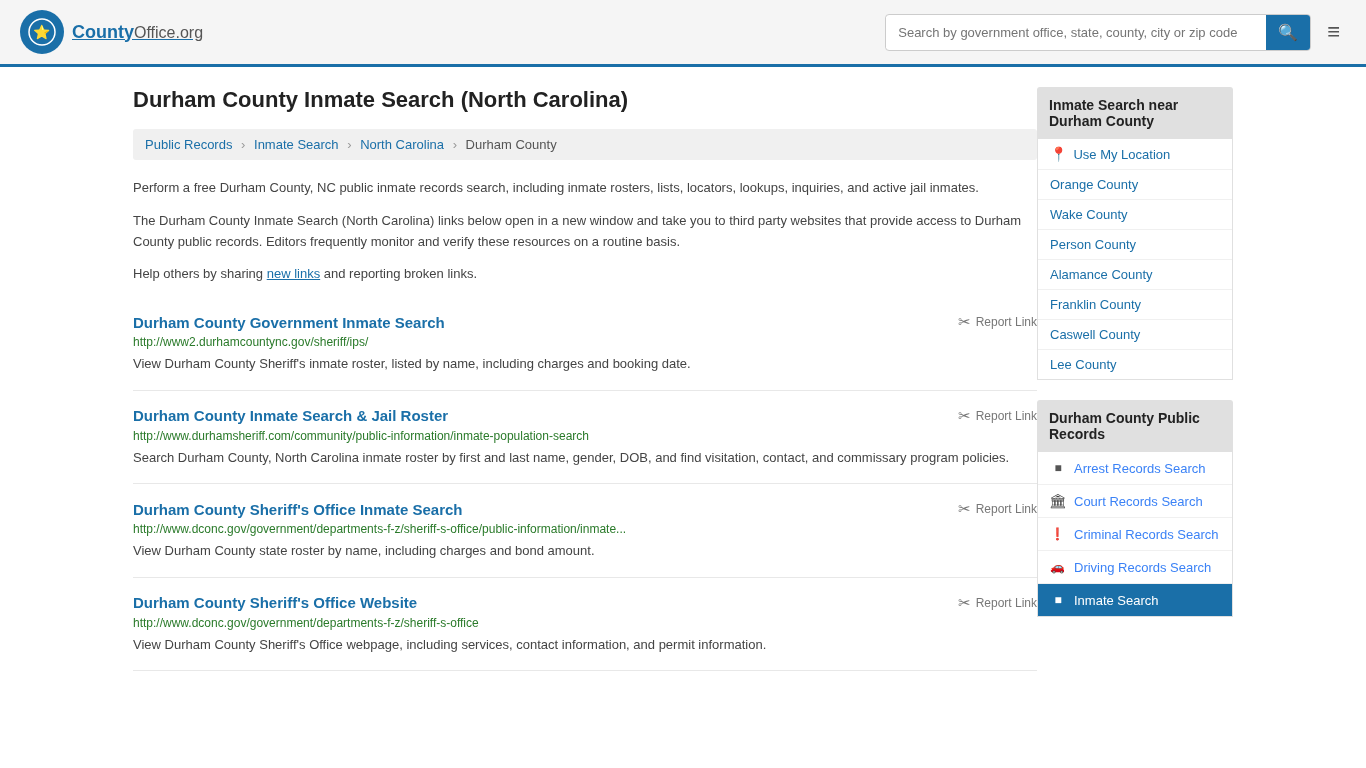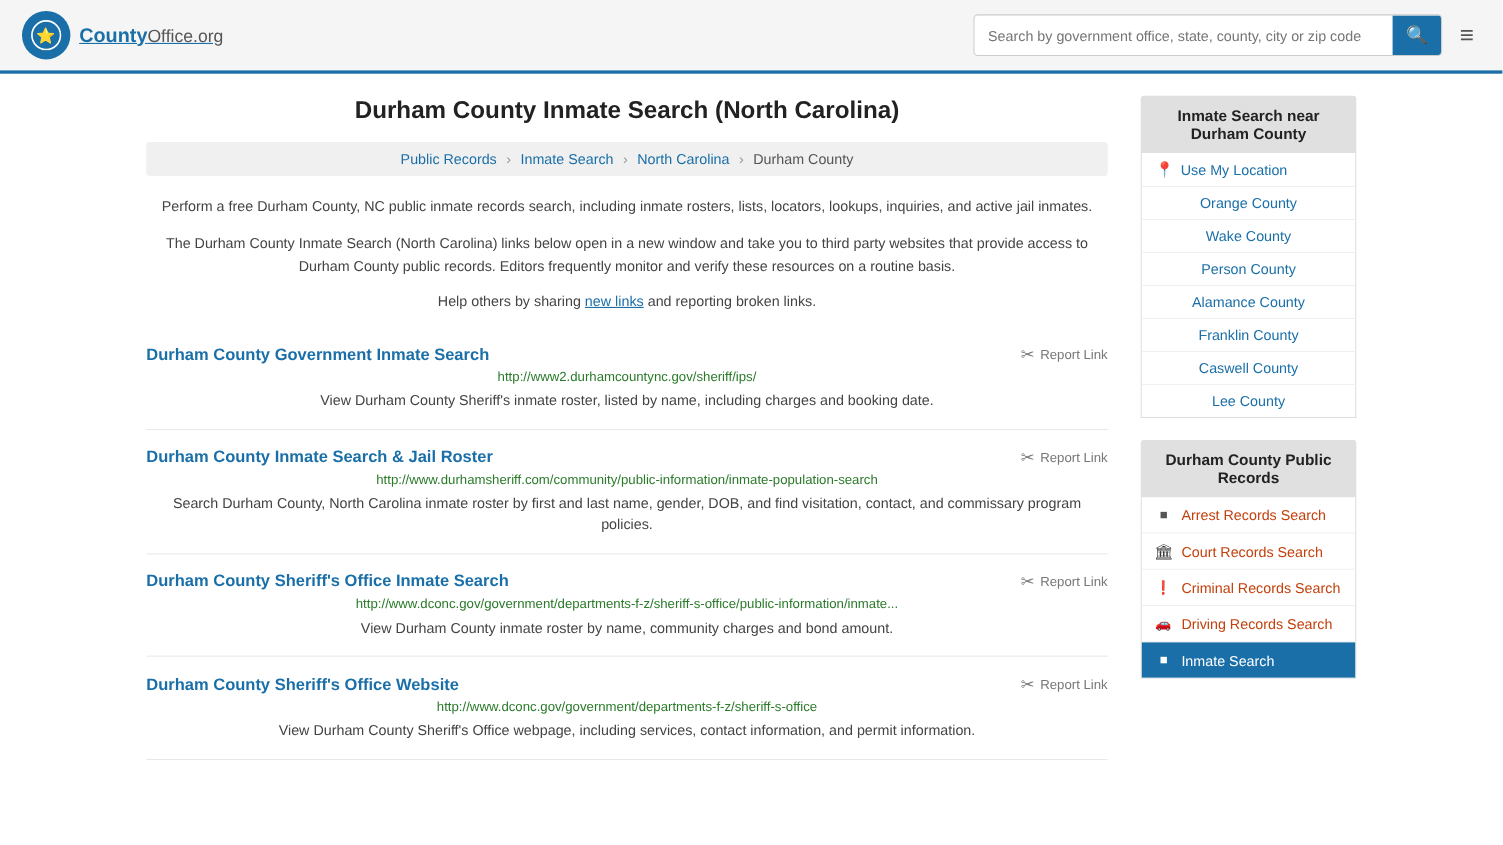--- a/index.html
+++ b/index.html
@@ -75,22 +75,20 @@
       color: #555;
       padding: 6px;
     }
 
     
     .main-container {
       max-width: 1140px;
       margin: 0 auto;
       padding: 20px 20px;
       display: flex;
-      gap: 30px;
-      text-align: center;
     }
     .content-area {
       flex: 1;
     }
     .sidebar {
       width: 196px;
       flex-shrink: 0;
     }
 
     
@@ -212,21 +210,21 @@
     .sidebar-list2 li {
       border-bottom: 1px solid #f0f0f0;
       padding: 8px 12px;
       font-size: 13px;
       display: flex;
       align-items: center;
       gap: 8px;
     }
     .sidebar-list2 li:last-child { border-bottom: none; }
     .sidebar-list2 li a {
-      color: #c2410c;
+      color: #3b82f6;
       text-decoration: none;
     }
     .sidebar-list2 li.active-item {
       background: #1a6fa8;
     }
     .sidebar-list2 li.active-item a {
       color: #fff;
     }
     .icon-box {
       width: 16px;
@@ -315,21 +313,21 @@
 
     <div class="result-card">
       <div class="result-header">
         <span class="result-title">Durham County Sheriff's Office Inmate Search</span>
         <div class="report-link">
           <span class="report-icon">✂</span>
           <span>Report Link</span>
         </div>
       </div>
       <div class="result-url">http://www.dconc.gov/government/departments-f-z/sheriff-s-office/public-information/inmate...</div>
-      <div class="result-desc">View Durham County inmate roster by name, community charges and bond amount.</div>
+      <div class="result-desc">View Durham County state roster by name, including charges and bond amount.</div>
     </div>
 
     <div class="result-card">
       <div class="result-header">
         <span class="result-title">Durham County Sheriff's Office Website</span>
         <div class="report-link">
           <span class="report-icon">✂</span>
           <span>Report Link</span>
         </div>
       </div>

